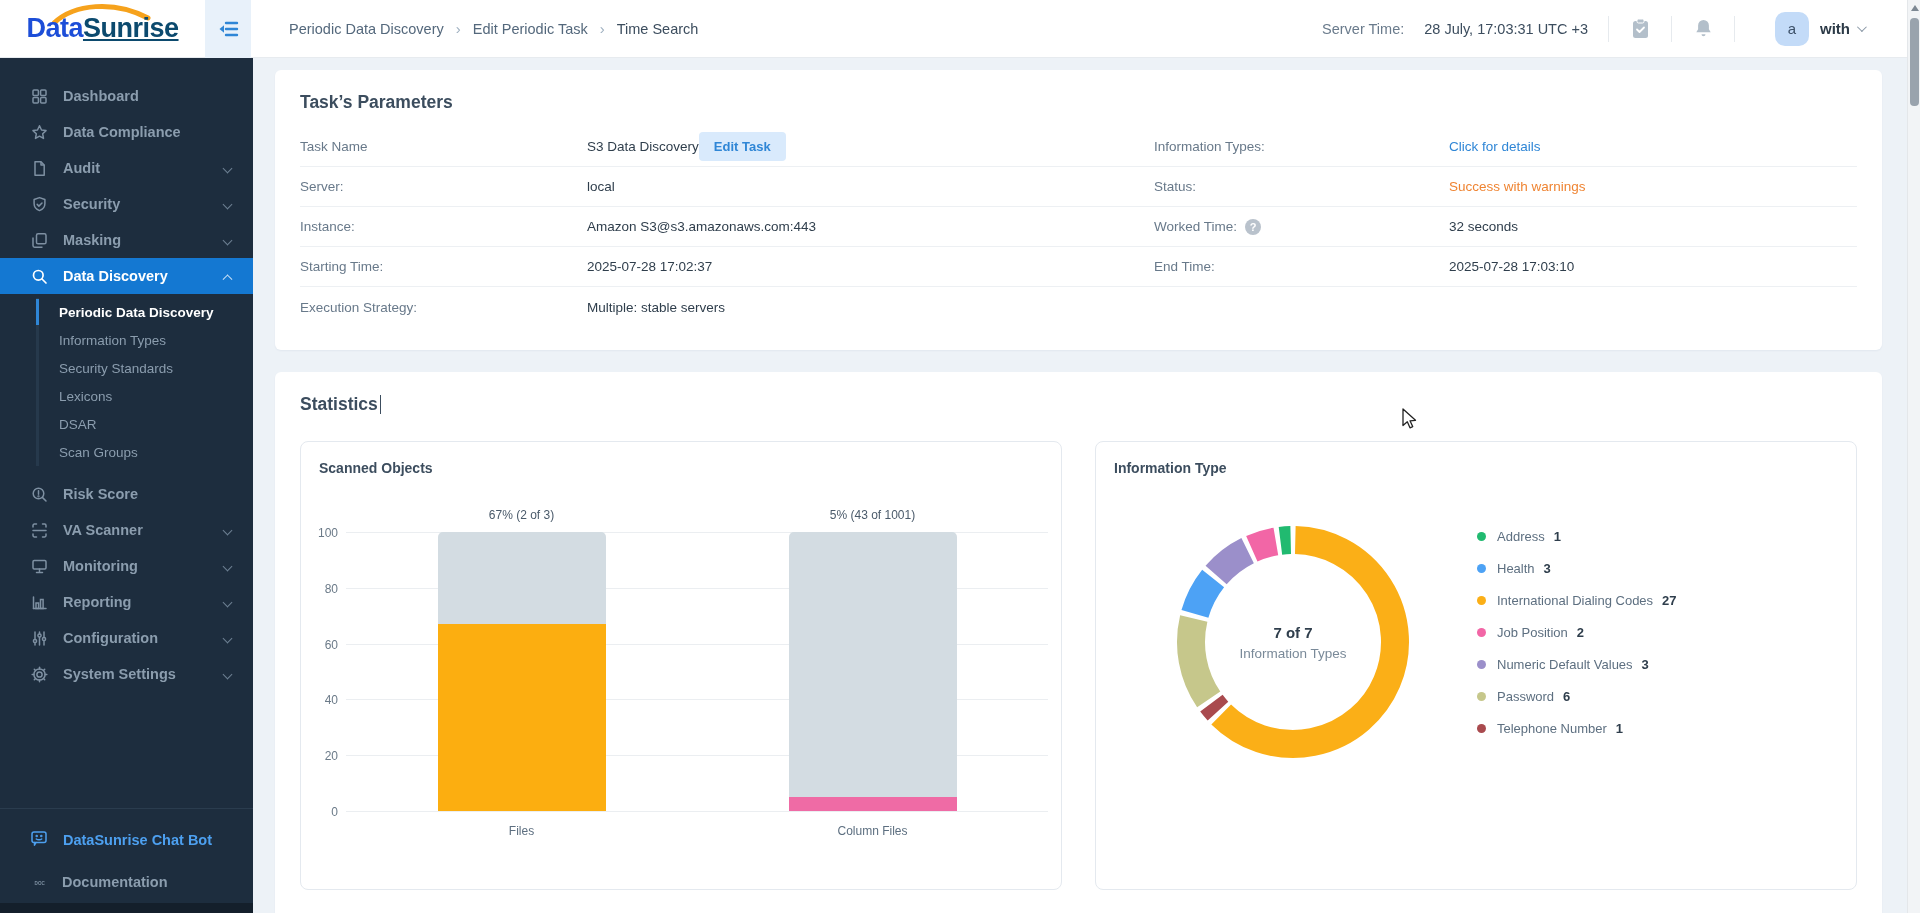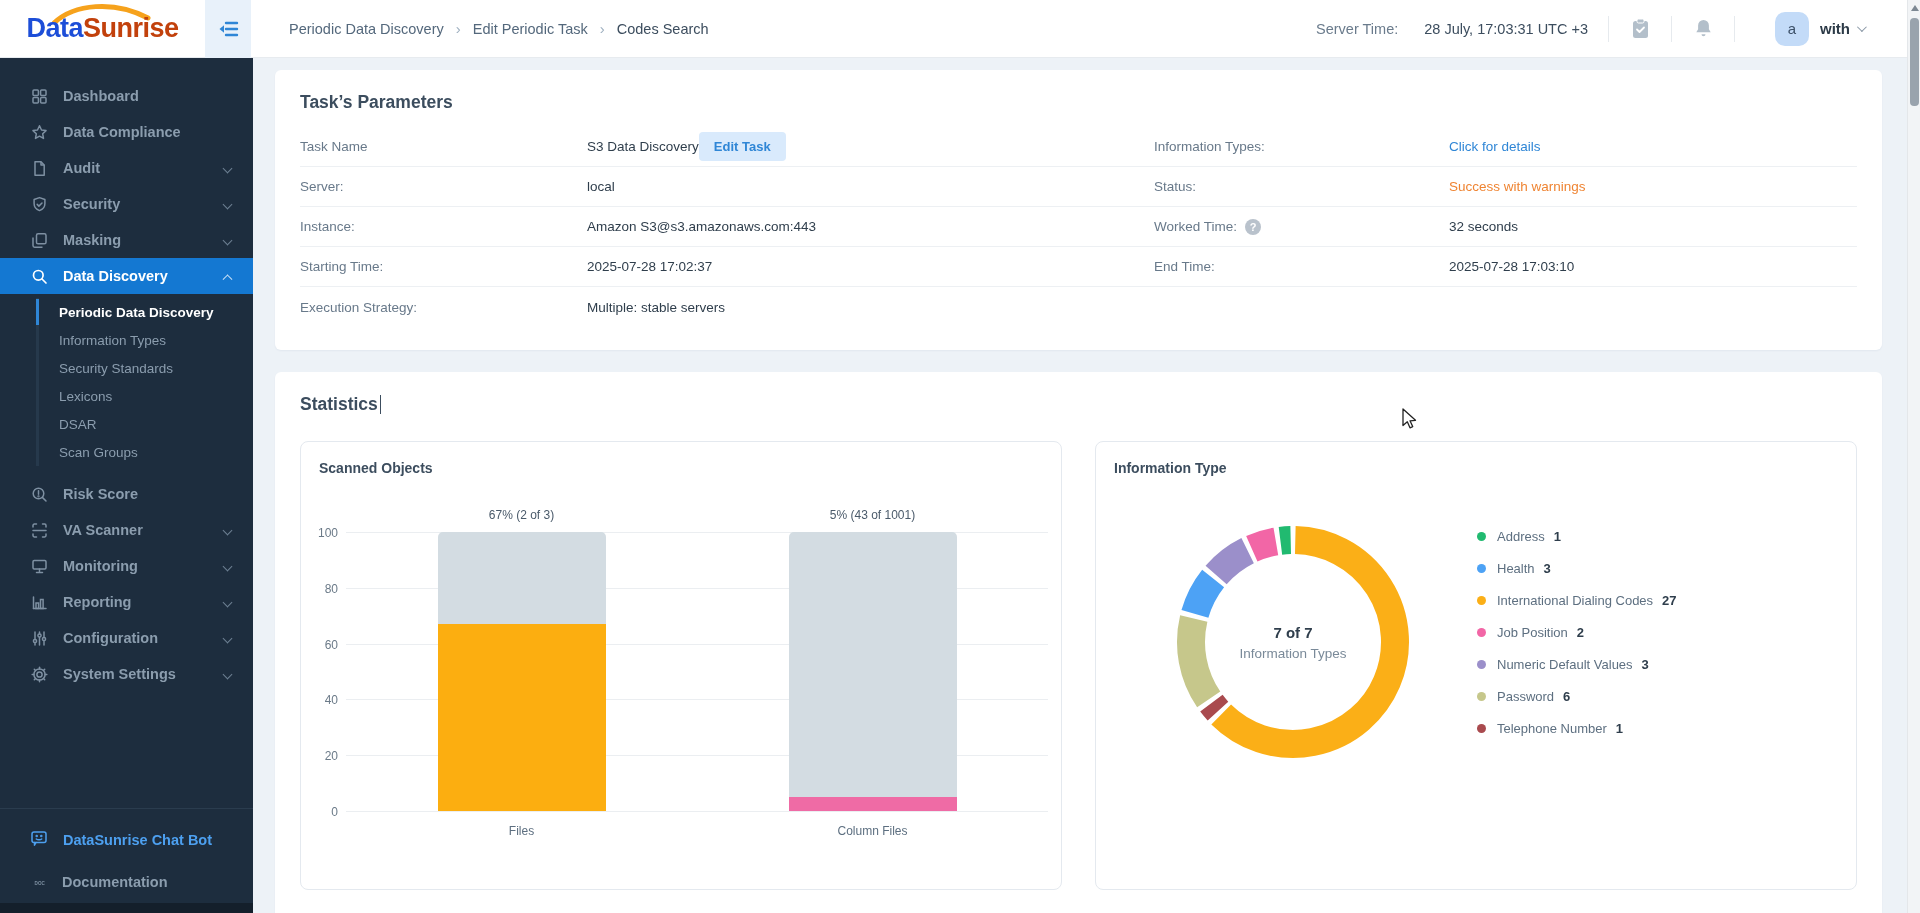--- a/index.html
+++ b/index.html
@@ -4,29 +4,29 @@
 <style>
   * { margin:0; padding:0; box-sizing:border-box; }
   html,body { width:1920px; height:913px; overflow:hidden; font-family:"Liberation Sans", sans-serif; background:#edf2f7; }
   .page { position:relative; width:1920px; height:913px; }
 
   
   .topbar { position:absolute; top:0; left:0; right:0; height:58px; background:#ffffff; border-bottom:1px solid #e7ebef; display:flex; align-items:center; z-index:20; }
   .logo-area { width:205px; display:flex; align-items:center; justify-content:center; position:relative; height:100%; }
   .logo-text { font-size:27px; font-weight:bold; letter-spacing:-0.5px; position:relative; }
   .logo-data { color:#1d4ed8; }
-  .logo-sunrise { color:#c2410c; }
+  .logo-sunrise { color:#0c4a6e;text-decoration:underline; }
   .logo-arc { position:absolute; left:52px; top:2px; }
   .collapse-btn { width:46px; height:58px; background:#e8f1fa; display:flex; align-items:center; justify-content:center; cursor:pointer; }
   .breadcrumb { display:flex; align-items:center; margin-left:38px; font-size:14.5px; color:#54687c; gap:12px; }
   .breadcrumb .crumb { cursor:pointer; }
   .breadcrumb .crumb.current { color:#3c4d5e; }
   .breadcrumb .sep { color:#9fb0c0; font-size:15px; }
   .topbar-right { margin-left:auto; margin-right:56px; display:flex; align-items:center; }
-  .server-time { display:flex; align-items:center; gap:26px; font-size:14.5px; }
+  .server-time { display:flex; align-items:center; gap:20px; font-size:14.5px; }
   .server-time .st-label { color:#6a7b8c; }
   .server-time .st-value { color:#3c4d5e; }
   .tb-divider { width:1px; height:26px; background:#e6eaee; margin:0 20px; }
   .tb-icon { width:22px; height:22px; display:flex; align-items:center; justify-content:center; cursor:pointer; }
   .user-chip { display:flex; align-items:center; margin-left:20px; cursor:pointer; }
   .avatar { width:34px; height:34px; border-radius:10px; background:#c3dbf8; color:#3c5068; font-size:15px; display:flex; align-items:center; justify-content:center; }
   .user-name { margin:0 7px 0 11px; font-size:15px; color:#2c3a47; font-weight:600; }
   .chev { width:7px; height:7px; border-right:1.6px solid #8a98a6; border-bottom:1.6px solid #8a98a6; transform:rotate(45deg) translateY(-2px); }
 
   
@@ -118,21 +118,21 @@
         <line x1="9" y1="9" x2="20" y2="9" stroke="#2f86d6" stroke-width="2.4" stroke-linecap="round"></line>
         <line x1="9" y1="15" x2="20" y2="15" stroke="#2f86d6" stroke-width="2.4" stroke-linecap="round"></line>
         <path d="M7 5.2 L2.5 9 L7 12.8 Z" fill="#2f86d6"></path>
       </svg>
     </div>
     <nav class="breadcrumb">
       <span class="crumb">Periodic Data Discovery</span>
       <span class="sep">›</span>
       <span class="crumb">Edit Periodic Task</span>
       <span class="sep">›</span>
-      <span class="crumb current">Codes Search</span>
+      <span class="crumb current">Time Search</span>
     </nav>
     <div class="topbar-right">
       <div class="server-time">
         <span class="st-label">Server Time:</span>
         <span class="st-value">28 July, 17:03:31  UTC +3</span>
       </div>
       <div class="tb-divider"></div>
       <div class="tb-icon">
         <svg width="19" height="21" viewBox="0 0 19 21">
           <rect x="2" y="3" width="15" height="17" rx="2.5" fill="#b3bfca"></rect>

